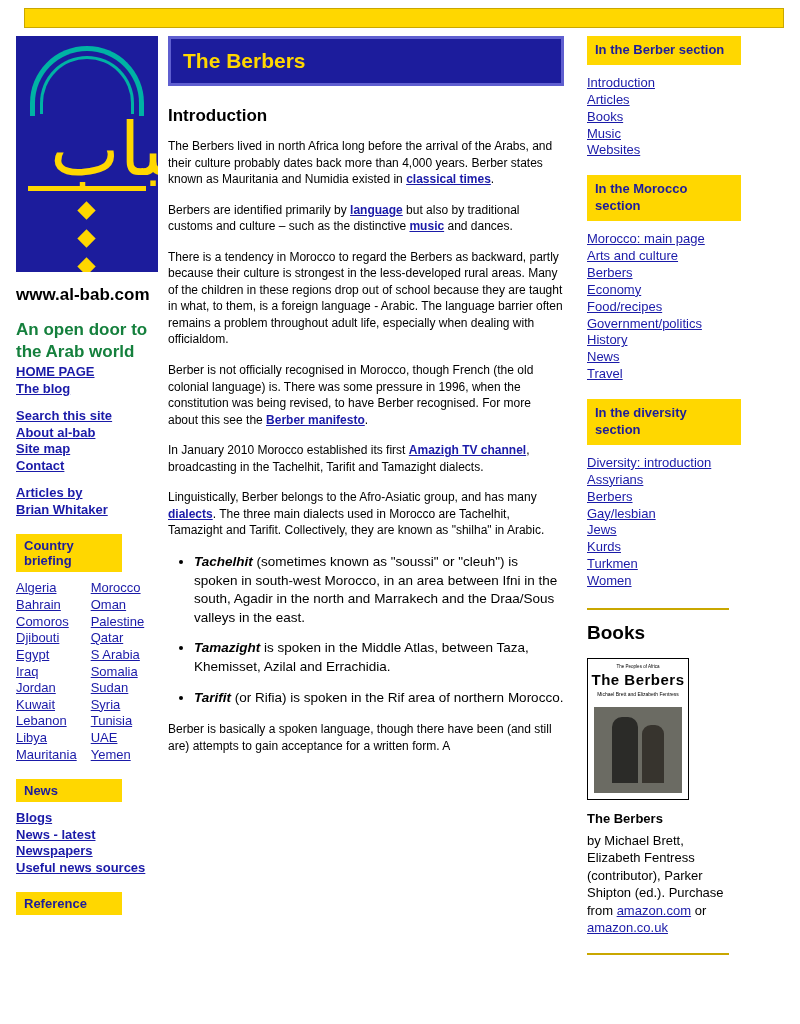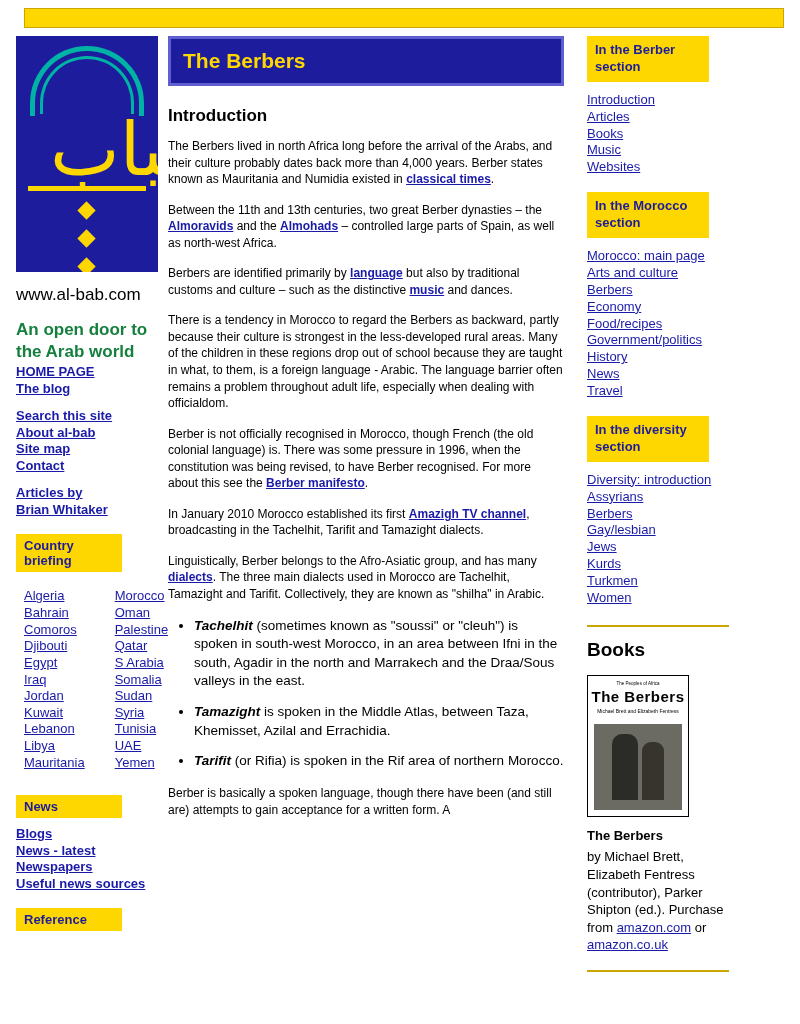--- a/index.html
+++ b/index.html
@@ -57,41 +57,41 @@
     position:absolute;left:12px;top:150px;width:118px;height:5px;background:#ffd700;
   }
   .logo .dia{
     position:absolute;width:13px;height:13px;background:#ffd700;transform:rotate(45deg);
   }
   .logo .d1{left:64px;top:168px;}
   .logo .d2{left:64px;top:196px;}
   .logo .d3{left:64px;top:224px;}
 
   .site-title{
-    font-size:17px;font-weight:normal;margin:12px 0 0 0;line-height:1.25;color:#000;
+    font-size:17px;font-weight:bold;margin:12px 0 0 0;line-height:1.25;color:#000;
   }
   .tagline{
     font-size:17px;font-weight:bold;margin:14px 0 1px 0;line-height:1.3;color:#15803d;
   }
   .navlist{margin:0;padding:0;list-style:none;line-height:1.27;}
   .navlist li{margin:0;padding:0;font-weight:bold;}
   .navgap{height:11px;}
 
   .secthead{
     background:#ffd700;
     color:#1c1c9c;
     font-weight:bold;
     font-size:13px;
     padding:4px 8px;
     margin:16px 0 8px 0;
     width:106px;
     box-sizing:border-box;
   }
   .countries{display:flex;gap:14px;line-height:1.28;}
-  .countries ul{margin:8px;padding:0;list-style:none;}
+  .countries ul{margin:0;padding:0;list-style:none;}
 
   
   .maincol{
     width:396px;flex:0 0 396px;
     background:#ffffff;
   }
   .main-banner{
     background:#1c1c9c;
     color:#ffd700;
     font-size:21px;
@@ -113,21 +113,21 @@
   
   .rightcol{width:142px;flex:0 0 142px;padding-left:12px;border-left:1px solid #ffffff;}
   .rbox{
     background:#ffd700;
     color:#1c1c9c;
     font-weight:bold;
     font-size:13px;
     padding:6px 8px;
     margin:0 0 10px 0;
     line-height:1.3;
-    width:122px;
+    width:154px;
     box-sizing:border-box;
   }
   .rlist{margin:0 0 16px 0;padding:0;list-style:none;line-height:1.3;}
   .rule{border:none;border-top:2px solid #c9a700;margin:18px 0 12px 0;}
   .books-h{font-size:19px;font-weight:bold;margin:0 0 14px 0;}
   .bookcover{
     width:100px;height:140px;background:#ffffff;border:1px solid #000;
     margin-bottom:10px;position:relative;overflow:hidden;
   }
   .bc-top{font-size:4.5px;text-align:center;margin-top:5px;color:#000;}
@@ -225,21 +225,20 @@
     </div>
 
     <div class="maincol">
 
       <div class="main-banner">The Berbers</div>
 
       <h2>Introduction</h2>
 
       <p><span>The Berbers lived in north Africa long before the arrival of the Arabs, and their culture probably dates back more than 4,000 years. Berber states known as Mauritania and Numidia existed in </span><a href="#">classical times</a><span>.</span></p>
 
-      <p><span>Between the 11th and 13th centuries, two great Berber dynasties – the </span><a href="#">Almoravids</a><span> and the </span><a href="#">Almohads</a><span> – controlled large parts of Spain, as well as north-west Africa.</span></p>
 
 
       <p><span>Berbers are identified primarily by </span><a href="#">language</a><span> but also by traditional customs and culture – such as the distinctive </span><a href="#">music</a><span> and dances.</span></p>
 
       <p>There is a tendency in Morocco to regard the Berbers as backward, partly because their culture is strongest in the less-developed rural areas. Many of the children in these regions drop out of school because they are taught in what, to them, is a foreign language - Arabic. The language barrier often remains a problem throughout adult life, especially when dealing with officialdom.</p>
 
       <p><span>Berber is not officially recognised in Morocco, though French (the old colonial language) is. There was some pressure in 1996, when the constitution was being revised, to have Berber recognised. For more about this see the </span><a href="#">Berber manifesto</a><span>.</span></p>
 
       <p><span>In January 2010 Morocco established its first </span><a href="#">Amazigh TV channel</a><span>, broadcasting in the Tachelhit, Tarifit and Tamazight dialects.</span></p>
 

